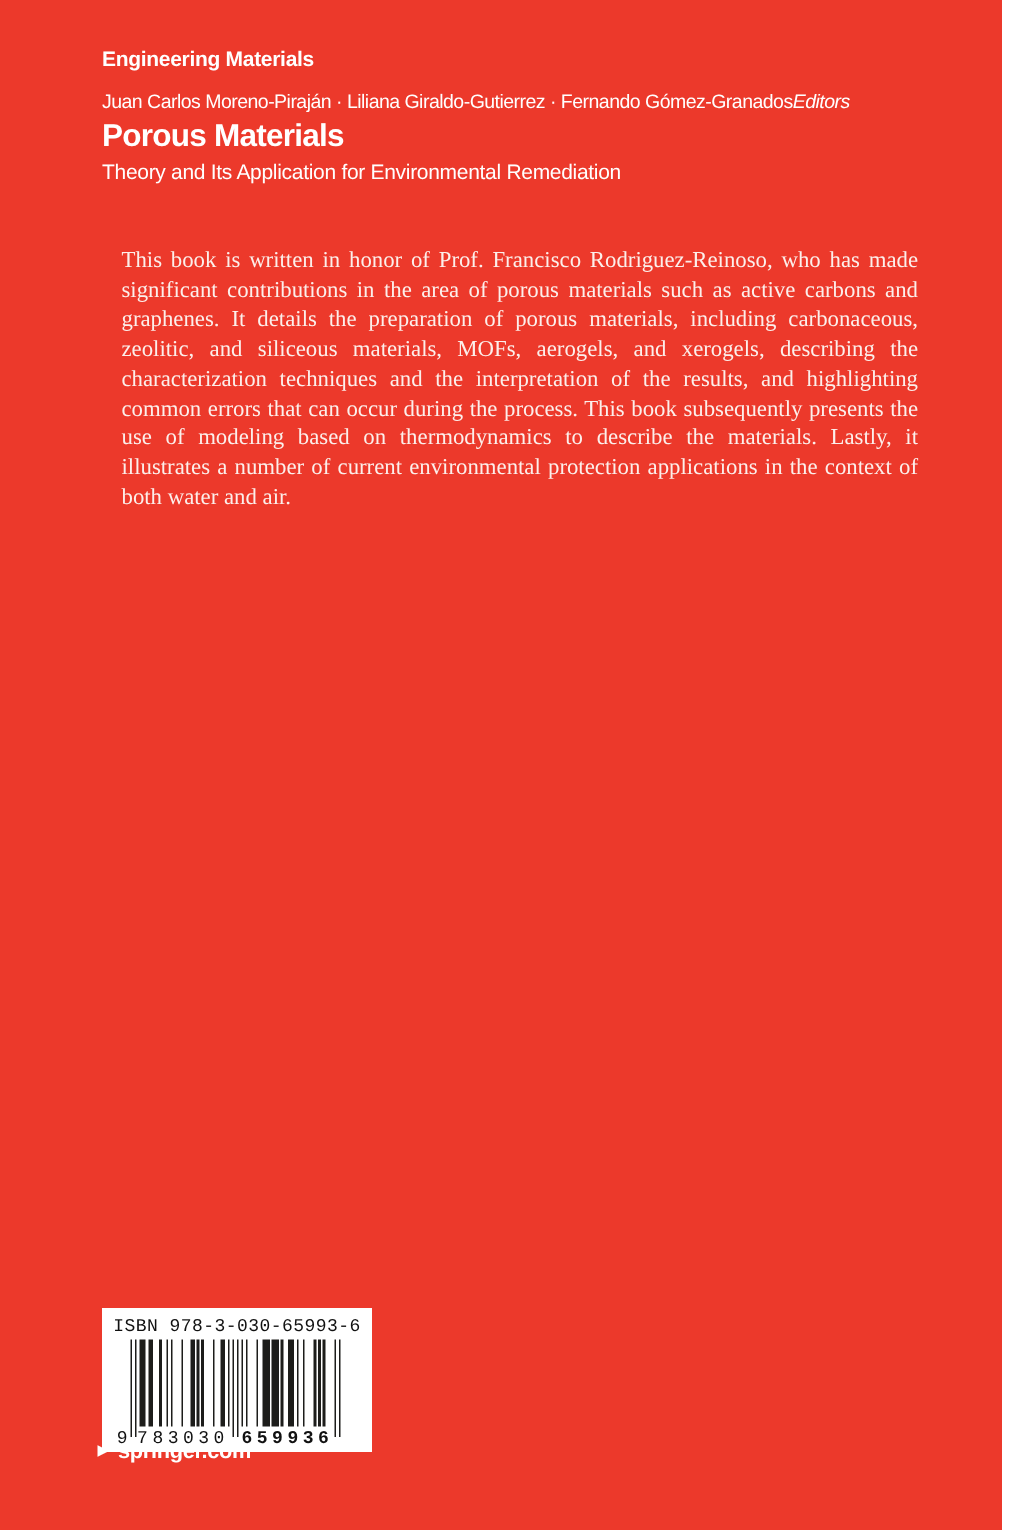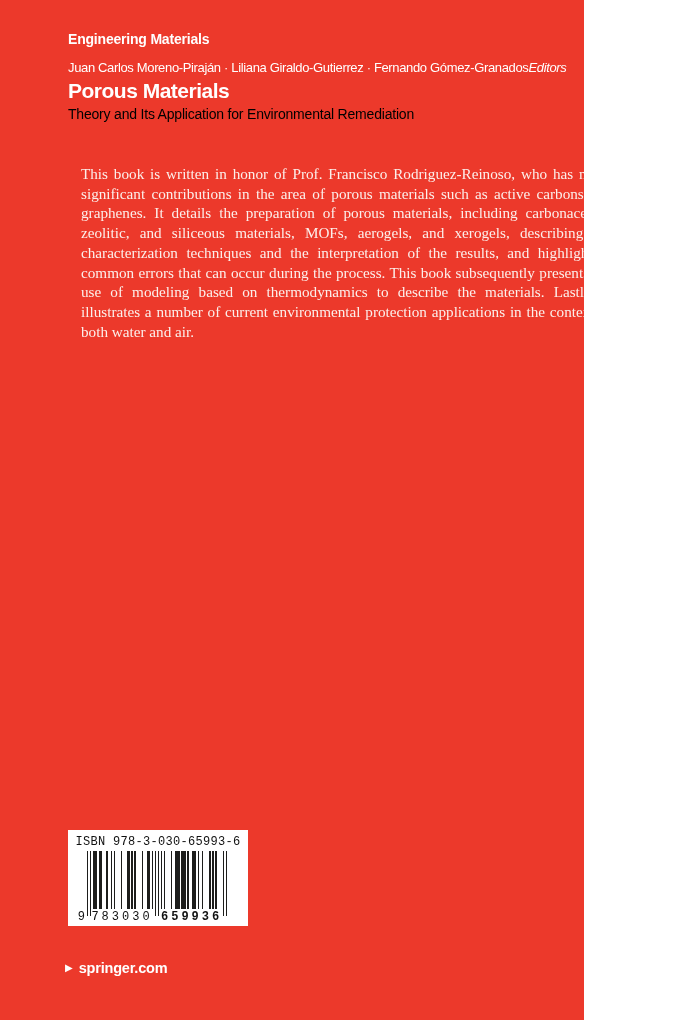--- a/index.html
+++ b/index.html
@@ -1,20 +1,20 @@
 <!DOCTYPE html>
 <html><head>
 <meta charset="utf-8">
 <style>
   html, body { margin: 0; padding: 0; background: #ffffff; }
   * { box-sizing: border-box; }
 
   .cover {
     position: relative;
-    width: 584px;
+    width: 668px;
     height: 1020px;
     background: #EC392B;
     overflow: hidden;
     font-family: "Liberation Sans", sans-serif;
     color: #ffffff;
   }
 
   .series {
     position: absolute;
     left: 68px; top: 31px;
@@ -45,38 +45,38 @@
     letter-spacing: -0.5px;
     color: #ffffff;
     text-align: center;
   }
 
   .subtitle {
     position: absolute;
     left: 68px; top: 106px;
     font-size: 14px;
     letter-spacing: -0.2px;
-    color: #000000;
+    color: #ffffff;
   }
 
   .description {
     position: absolute;
     left: 68px; top: 151px;
     width: 531px;
     margin: 13px;
     font-family: "Liberation Serif", serif;
     font-size: 15.2px;
     line-height: 19.7px;
     text-align: justify;
     color: #FCEFEB;
   }
 
   .barcode-box {
     position: absolute;
-    left: 68px; top: 830px;
+    left: 68px; top: 872px;
     width: 180px; height: 96px;
     background: #ffffff;
   }
   .isbn {
     margin-top: 5px;
     text-align: center;
     font-family: "Liberation Mono", monospace;
     font-size: 12px;
     letter-spacing: 0.3px;
     color: #111111;

